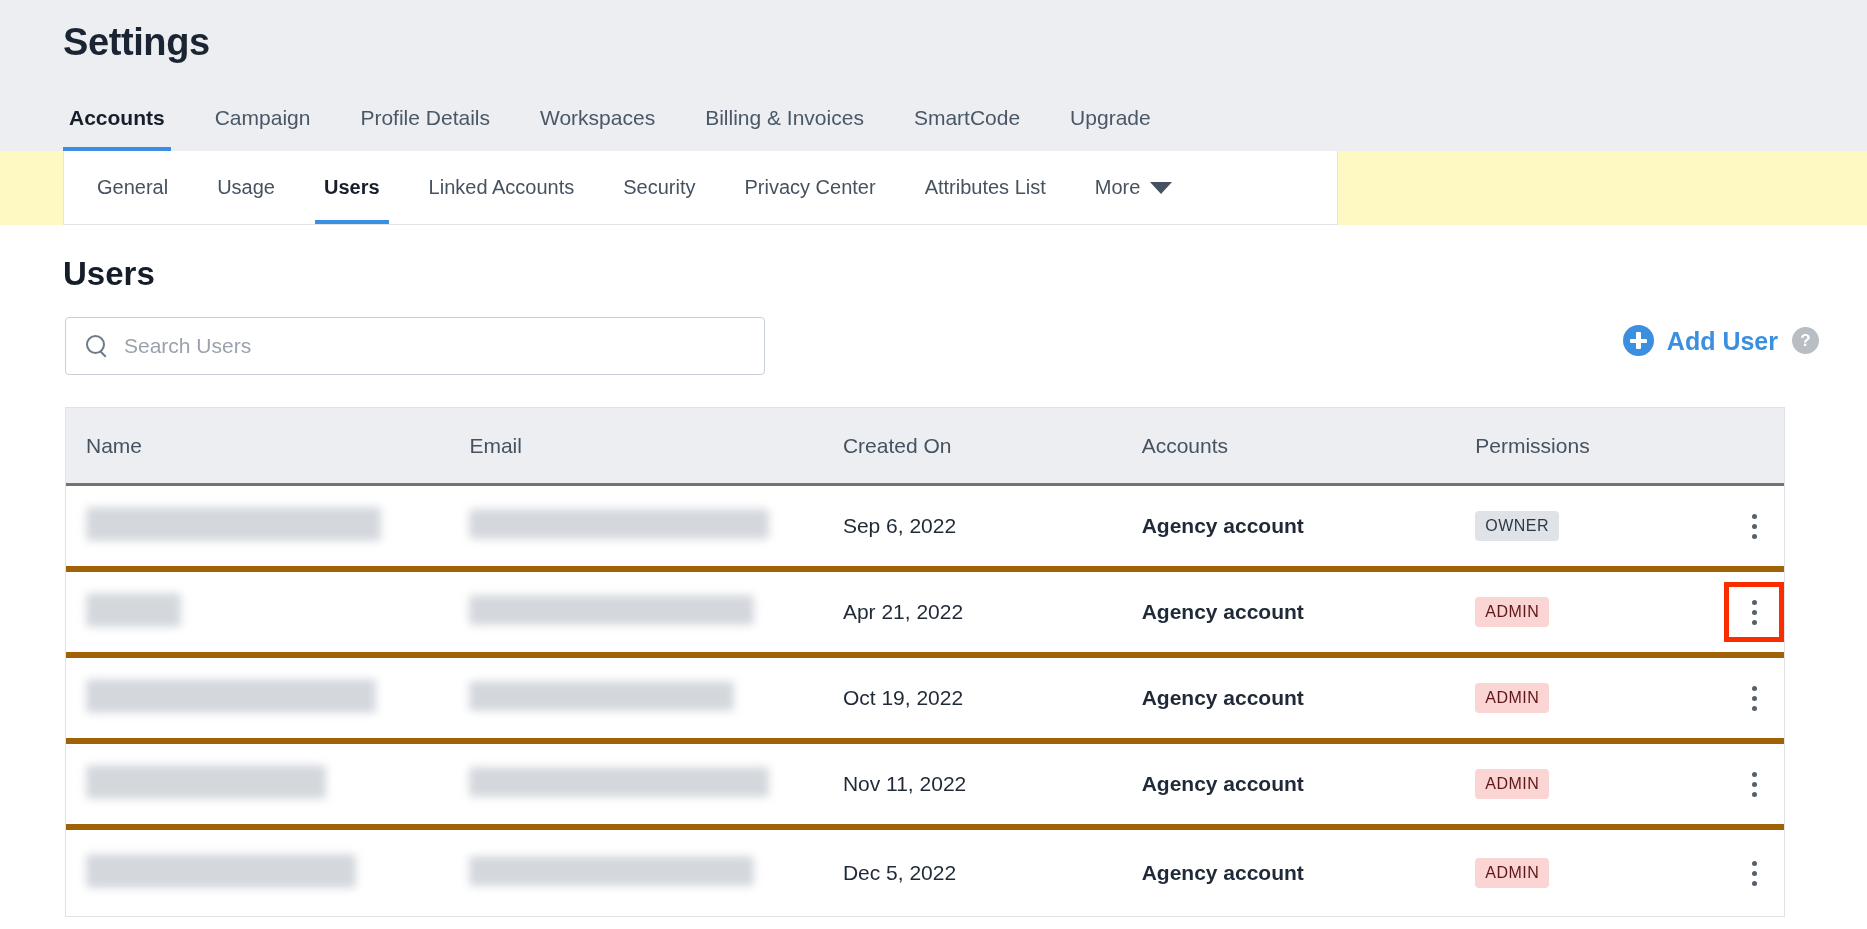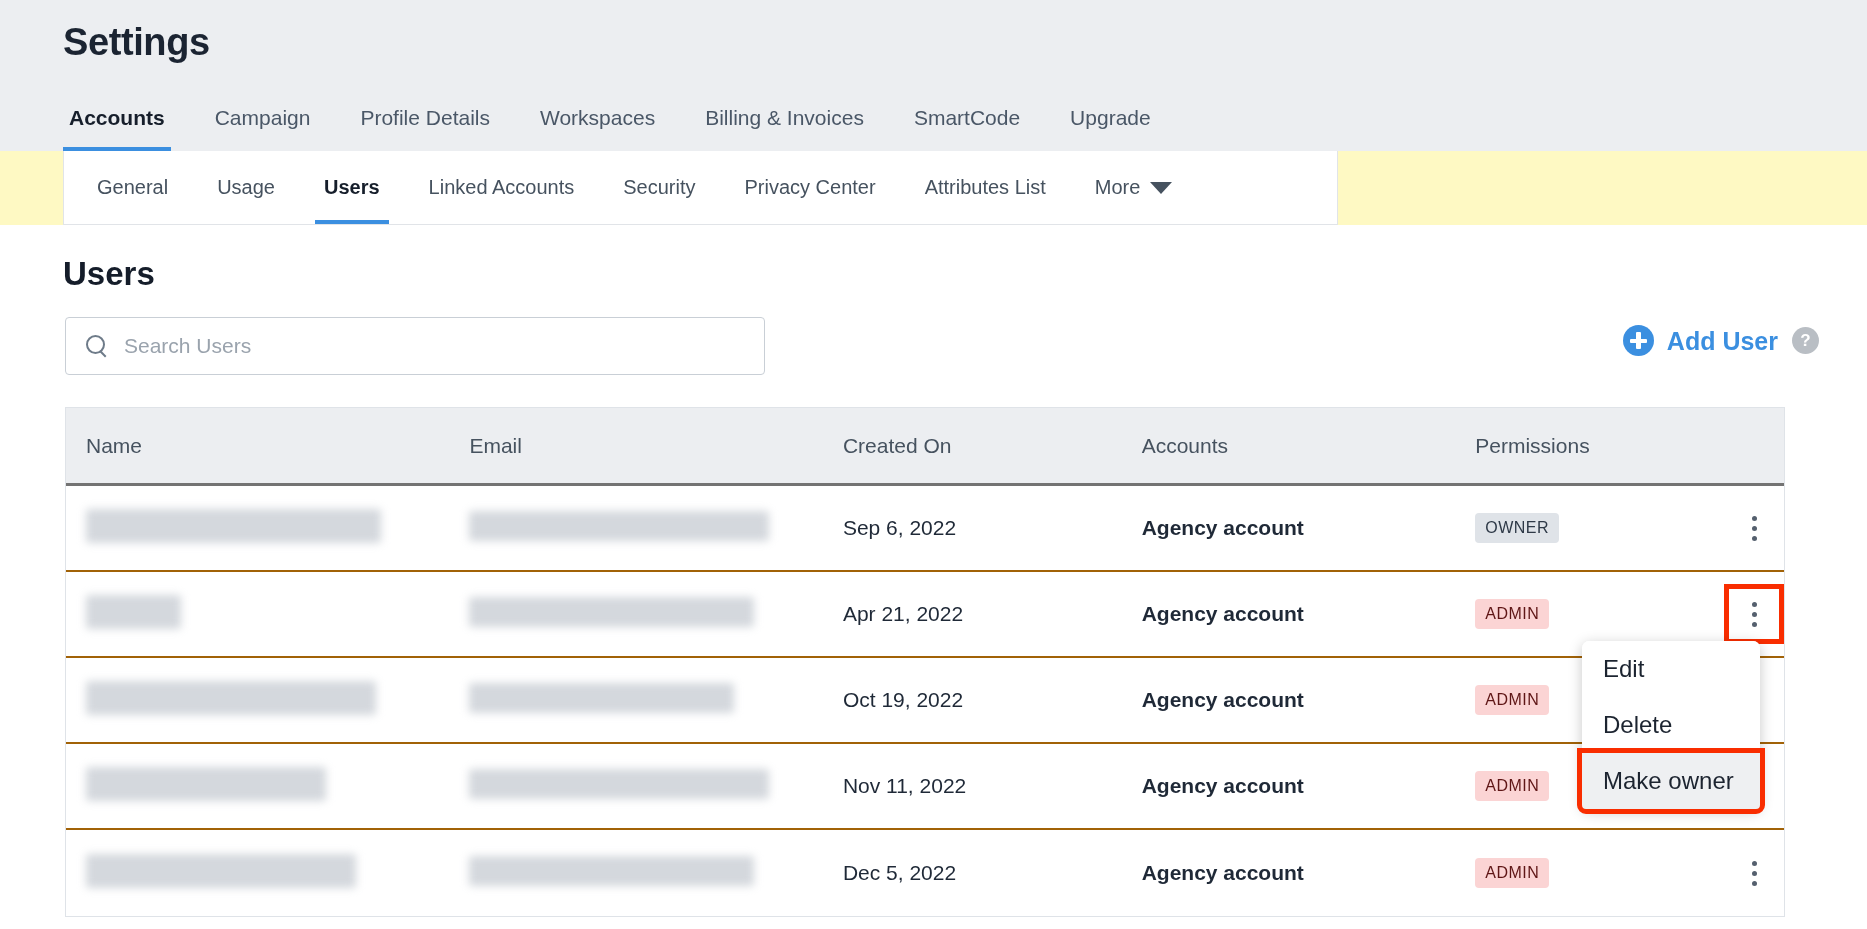--- a/index.html
+++ b/index.html
@@ -173,21 +173,21 @@
   
   .table {
     position: absolute; left: 65px; top: 182px;
     width: 1720px;
     border: 1px solid #dfe3e8;
     background: #fff;
   }
   .trow {
     display: flex; align-items: center;
     height: 86px;
-    border-bottom: 2px solid #a16207;
+    border-bottom: 6px solid #a16207;
     padding-left: 20px;
   }
   .trow.header { height: 78px; border-bottom: 3px solid #737373; }
   .trow:last-child { border-bottom: none; }
   .c-name   { width: 385px; }
   .c-email  { width: 375px; }
   .c-date   { width: 300px; }
   .c-acct   { width: 335px; }
   .c-perm   { width: 250px; }
   .c-menu   { width: 60px; display: flex; justify-content: center; }
@@ -405,19 +405,14 @@
               <i></i>
               <i></i>
               <i></i>
             </div>
         </div>
       </div>
 
     </div>
   </div>
 
-  <div class="menu">
-    <div class="menu-item">Edit</div>
-    <div class="menu-item">Delete</div>
-    <div class="menu-item selected">Make owner</div>
-  </div>
 
 </div>
 
 </body></html>

